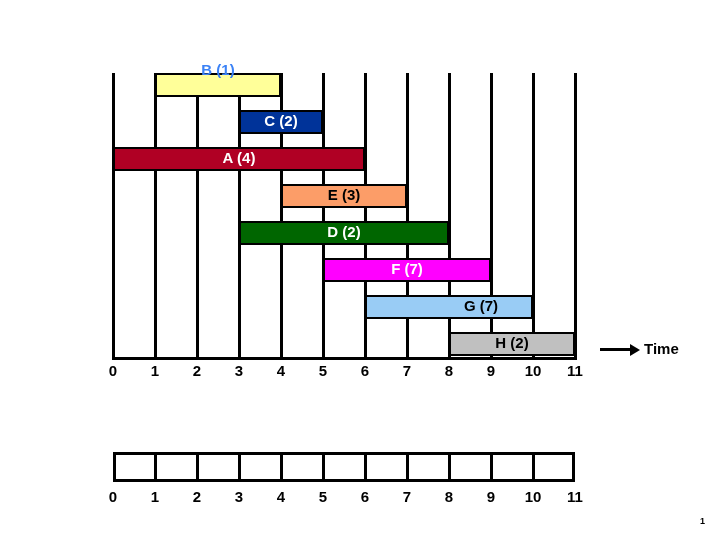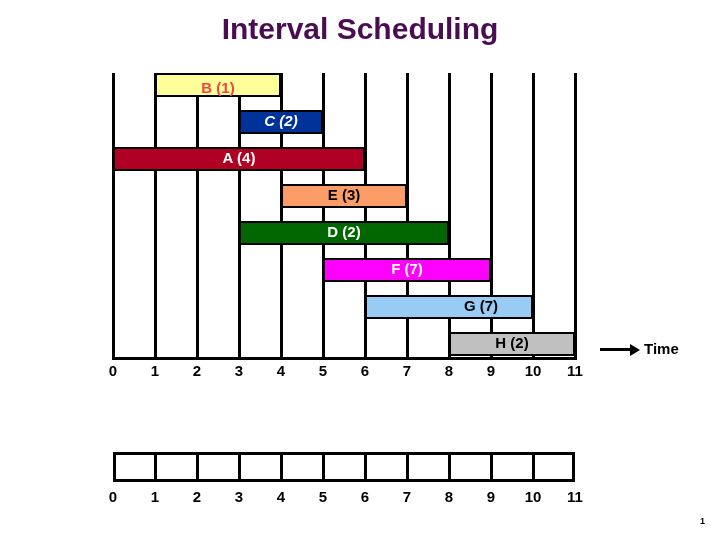--- a/index.html
+++ b/index.html
@@ -156,42 +156,41 @@
     font-size: 9px;
     font-weight: bold;
     color: #000000;
   }
 </style>
 </head>
 <body>
 
 <div id="slide">
 
-  <div id="slide-title">Interval Scheduling</div>
 
   <div id="chart">
     <div id="chart-gridlines">
         <div class="gridline" style="left: 112px; top: 73px; height: 287px;"></div>
         <div class="gridline" style="left: 154px; top: 73px; height: 287px;"></div>
         <div class="gridline" style="left: 196px; top: 73px; height: 287px;"></div>
         <div class="gridline" style="left: 238px; top: 73px; height: 287px;"></div>
         <div class="gridline" style="left: 280px; top: 73px; height: 287px;"></div>
         <div class="gridline" style="left: 322px; top: 73px; height: 287px;"></div>
         <div class="gridline" style="left: 364px; top: 73px; height: 287px;"></div>
         <div class="gridline" style="left: 406px; top: 73px; height: 287px;"></div>
         <div class="gridline" style="left: 448px; top: 73px; height: 287px;"></div>
         <div class="gridline" style="left: 490px; top: 73px; height: 287px;"></div>
         <div class="gridline" style="left: 532px; top: 73px; height: 287px;"></div>
         <div class="gridline" style="left: 574px; top: 73px; height: 287px;"></div>
       </div>
     <div id="chart-bars">
         <div class="bar" style="left: 155px; top: 73px; width: 126px; background: rgb(255, 255, 153);"></div>
-        <div class="bar-label" style="left: 155px; top: 77px; width: 126px; color: #ef4444;">B (1)</div>
+        <div class="bar-label" style="left: 155px; top: 59px; width: 126px; color: #3b82f6;">B (1)</div>
         <div class="bar" style="left: 239px; top: 110px; width: 84px; background: rgb(0, 51, 153);"></div>
-        <div class="bar-label" style="left: 239px; top: 110px; width: 84px; color: rgb(255, 255, 255); font-style: italic;">C (2)</div>
+        <div class="bar-label" style="left: 239px; top: 110px; width: 84px; color: rgb(255, 255, 255);">C (2)</div>
         <div class="bar" style="left: 113px; top: 147px; width: 252px; background: rgb(176, 0, 36);"></div>
         <div class="bar-label" style="left: 113px; top: 147px; width: 252px; color: rgb(255, 255, 255);">A (4)</div>
         <div class="bar" style="left: 281px; top: 184px; width: 126px; background: rgb(252, 157, 104);"></div>
         <div class="bar-label" style="left: 281px; top: 184px; width: 126px; color: rgb(0, 0, 0);">E (3)</div>
         <div class="bar" style="left: 239px; top: 221px; width: 210px; background: rgb(0, 102, 0);"></div>
         <div class="bar-label" style="left: 239px; top: 221px; width: 210px; color: rgb(255, 255, 255);">D (2)</div>
         <div class="bar" style="left: 323px; top: 258px; width: 168px; background: rgb(255, 0, 255);"></div>
         <div class="bar-label" style="left: 323px; top: 258px; width: 168px; color: rgb(255, 255, 255);">F (7)</div>
         <div class="bar" style="left: 365px; top: 295px; width: 168px; background: rgb(153, 204, 245);"></div>
         <div class="bar-label" style="left: 365px; top: 295px; width: 168px; color: rgb(0, 0, 0); padding-left: 32px;">G (7)</div>

